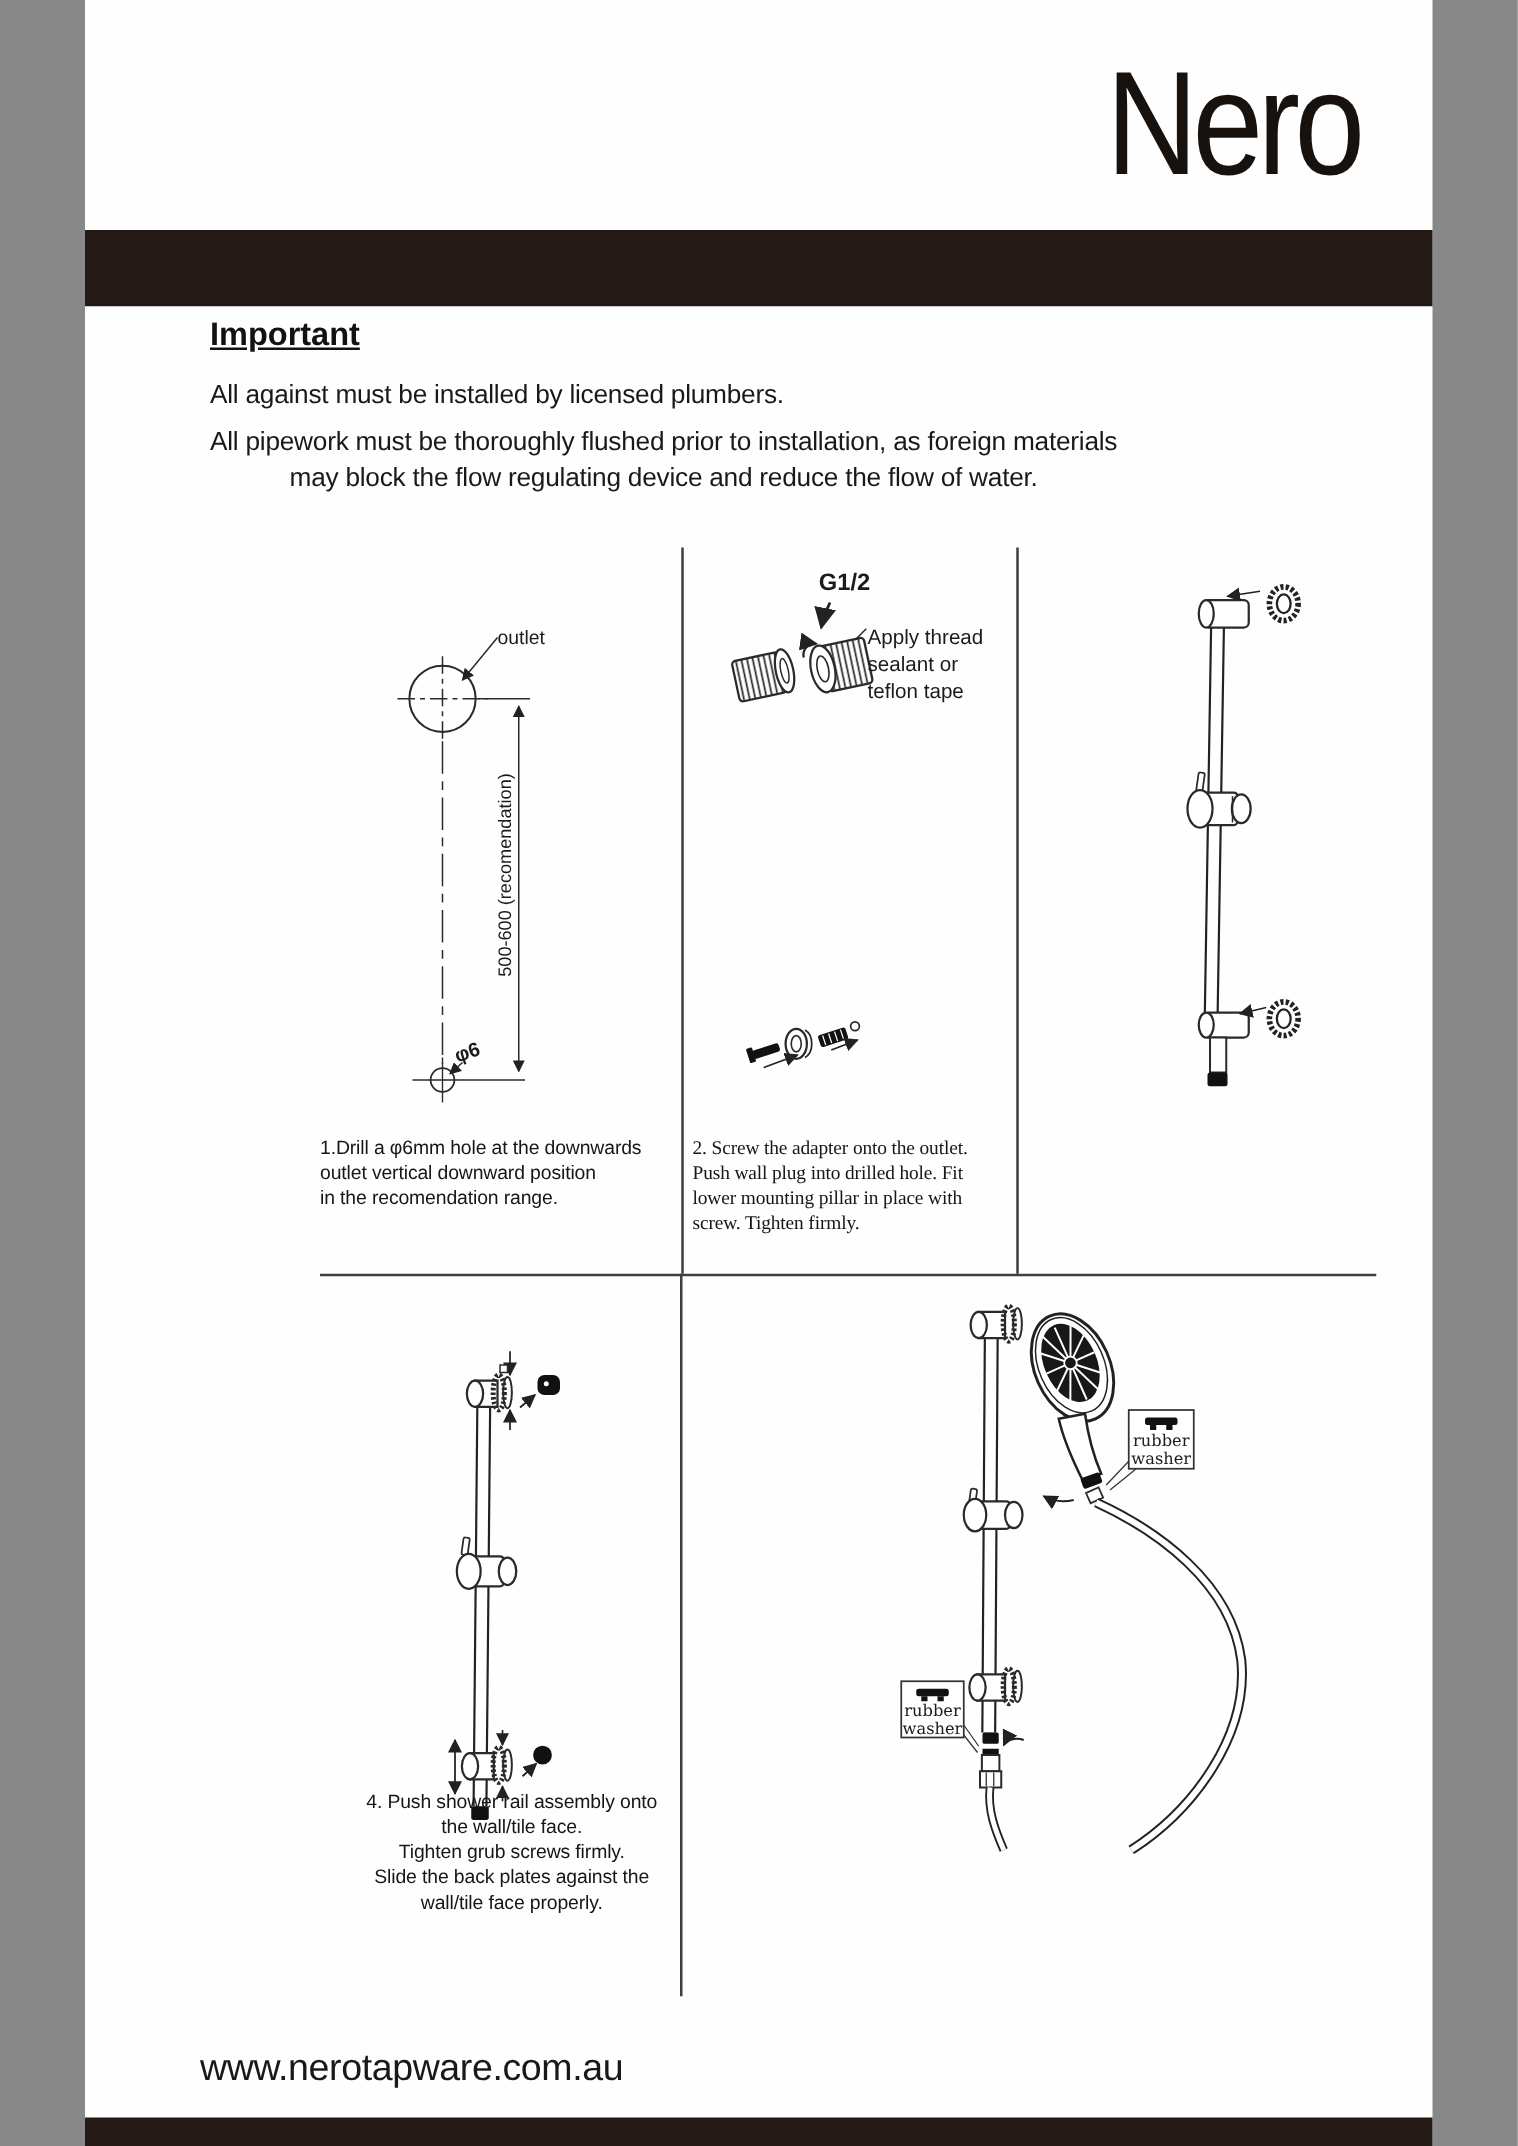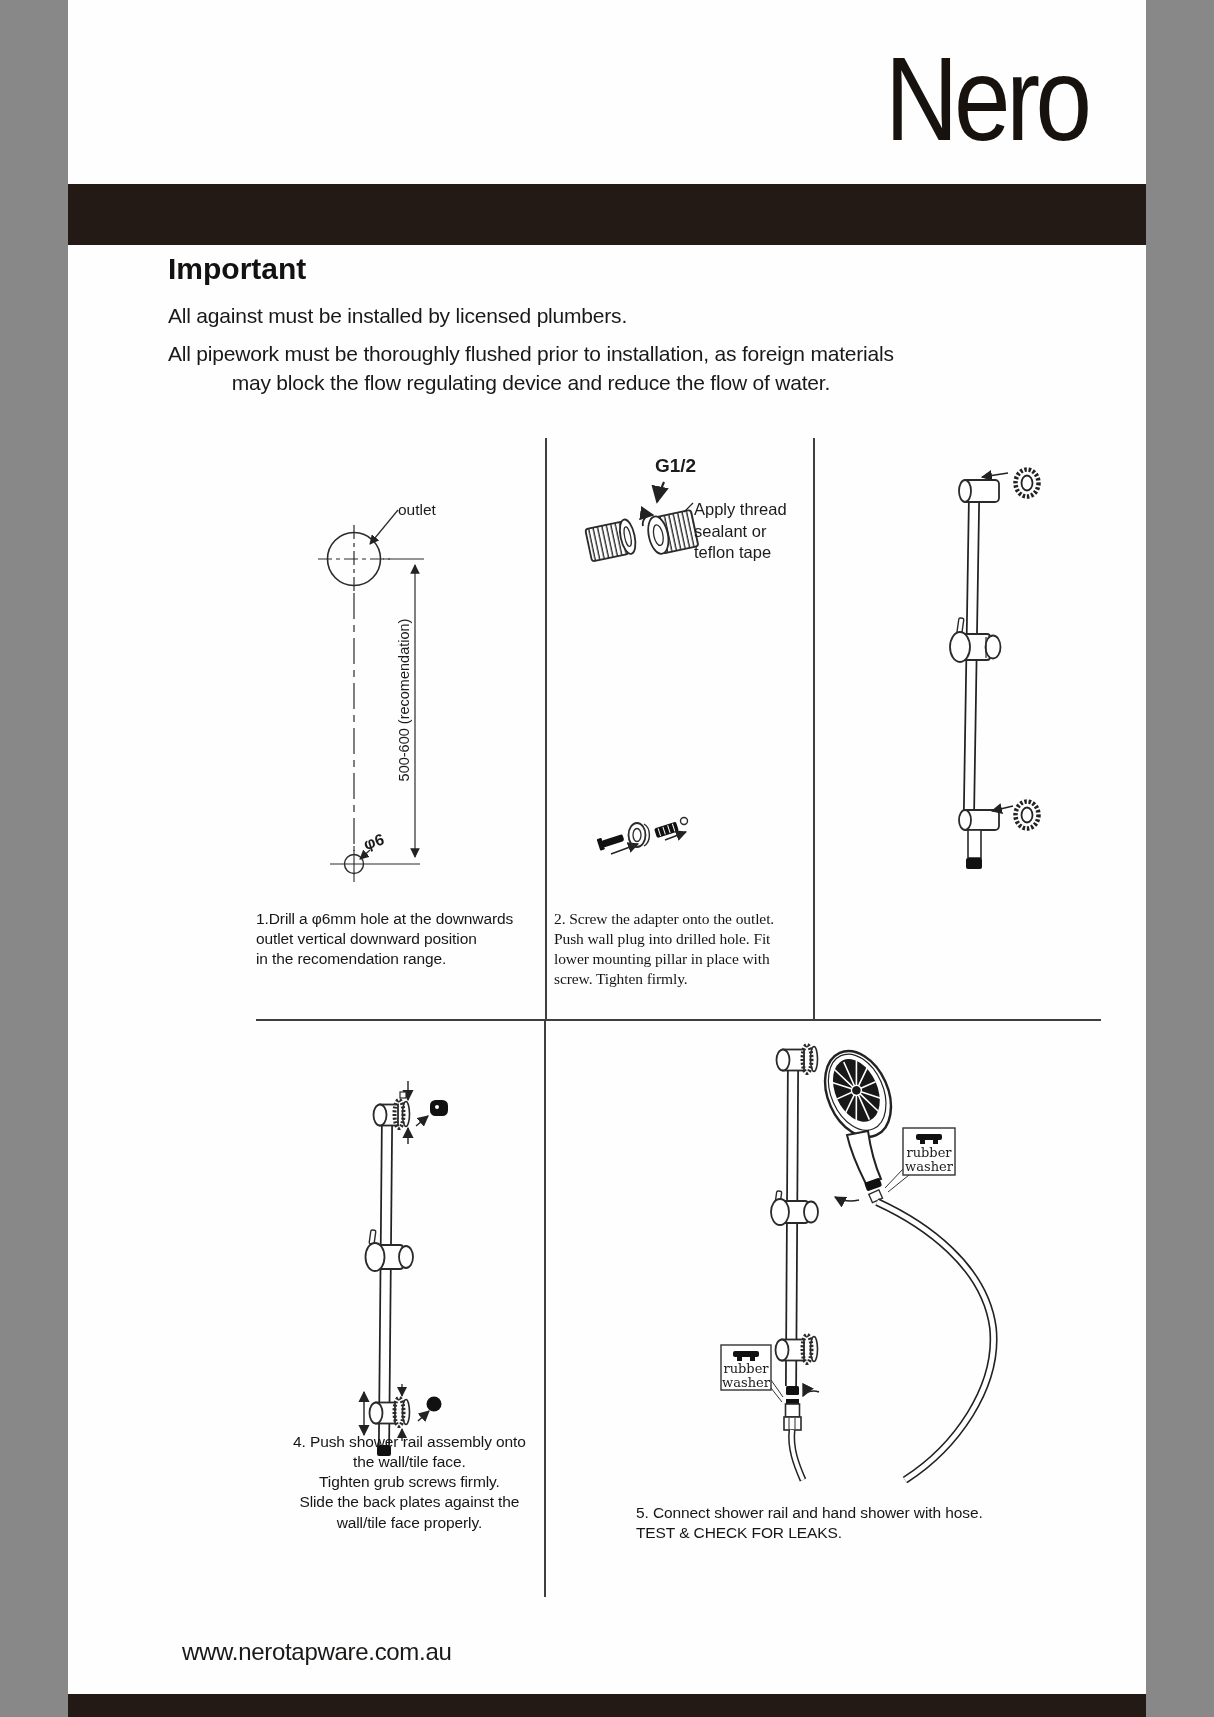--- a/index.html
+++ b/index.html
@@ -10,22 +10,22 @@
   }
   .logo{
     position:absolute;top:40px;right:58px;font-size:118px;line-height:1;
     letter-spacing:-5px;color:#18120e;transform:scaleX(0.86);
     transform-origin:right top;font-weight:400;
   }
   .bar{position:absolute;left:0;width:1214px;background:#241a15;}
   .bar.top{top:184px;height:61px;}
   .bar.bottom{top:1694px;height:23px;}
   .heading{
-    position:absolute;left:100px;top:252px;font-size:30px;font-weight:700;
-    color:#141210;letter-spacing:0;
+    position:absolute;left:100px;top:252px;font-size:26px;font-weight:700;
+    color:#141210;letter-spacing:0;text-decoration:underline;
   }
   .para{
     position:absolute;left:100px;font-size:21px;letter-spacing:-0.2px;
     color:#1b1918;white-space:pre-line;line-height:1.4;
   }
   .para.p1{top:301px;}
   .para.p2{top:339px;text-align:center;}
   .divider{position:absolute;background:#3f3f3f;}
   .cap{
     position:absolute;font-size:15.5px;line-height:1.3;color:#161616;
@@ -36,21 +36,21 @@
   #cap3{left:755px;top:919px;}
   #cap4{left:225px;top:1432px;text-align:center;}
   #cap5{left:568px;top:1503px;}
   .diag{position:absolute;}
   #svg1{left:180px;top:480px;}
   #svg2{left:490px;top:440px;}
   #svg3{left:790px;top:425px;}
   #svg4{left:250px;top:1060px;}
   #svg5{left:565px;top:1028px;}
   .footer{
-    position:absolute;left:114px;top:1638px;font-size:24px;color:#1b1918;
+    position:absolute;left:92px;top:1638px;font-size:30px;color:#1b1918;
     letter-spacing:-0.3px;
   }
   svg text{font-family:"Liberation Sans",sans-serif;fill:#1b1b1b;}
   svg text.serif{font-family:"DejaVu Serif",serif;}
 </style>
 </head>
 <body>
 
 <div class="page">
 
@@ -289,19 +289,17 @@
 in the recomendation range.</div>
   <div class="cap" id="cap2">2. Screw the adapter onto the outlet.
 Push wall plug into drilled hole. Fit
 lower mounting pillar in place with
 screw. Tighten firmly.</div>
   <div class="cap" id="cap4">4. Push shower rail assembly onto
 the wall/tile face.
 Tighten grub screws firmly.
 Slide the back plates against the
 wall/tile face properly.</div>
-  <div class="cap" id="cap5">5. Connect shower rail and hand shower with hose.
-TEST &amp; CHECK FOR LEAKS.</div>
 
   <div class="footer">www.nerotapware.com.au</div>
 
   <div class="bar bottom"></div>
 </div>
 
 </body></html>

